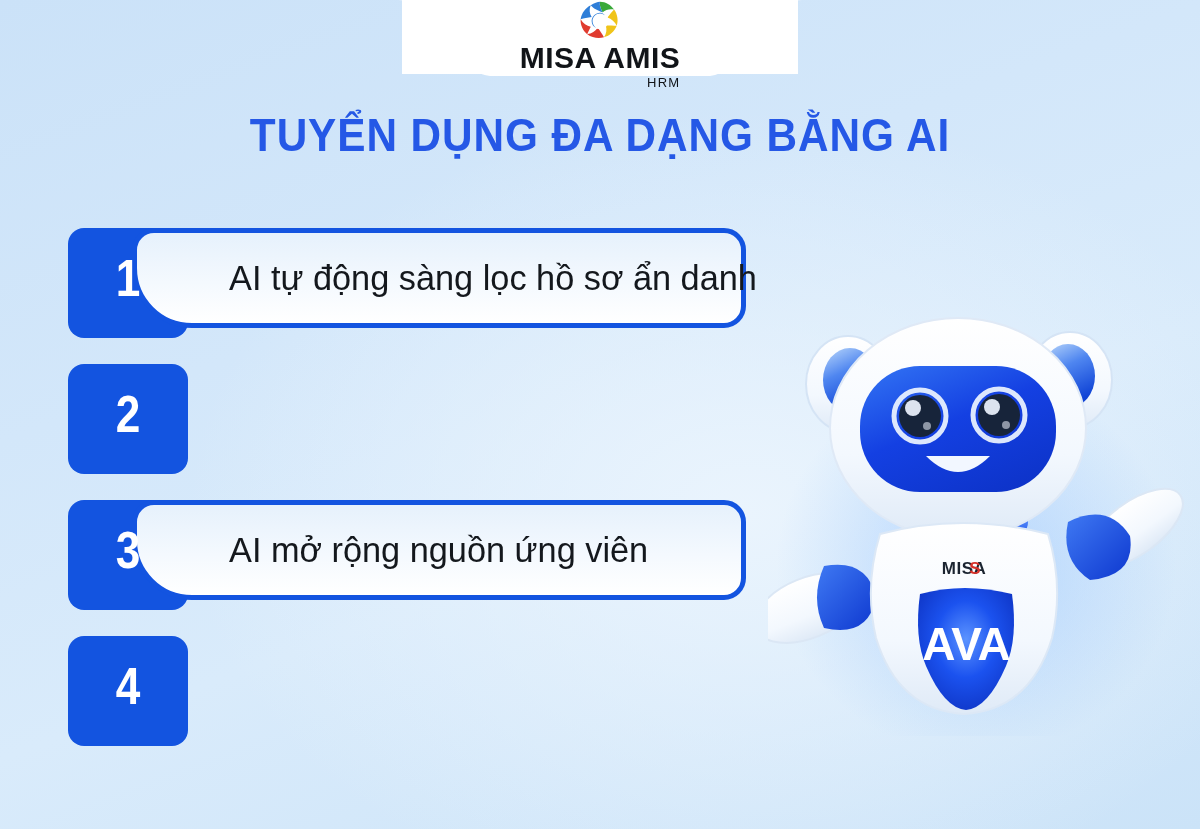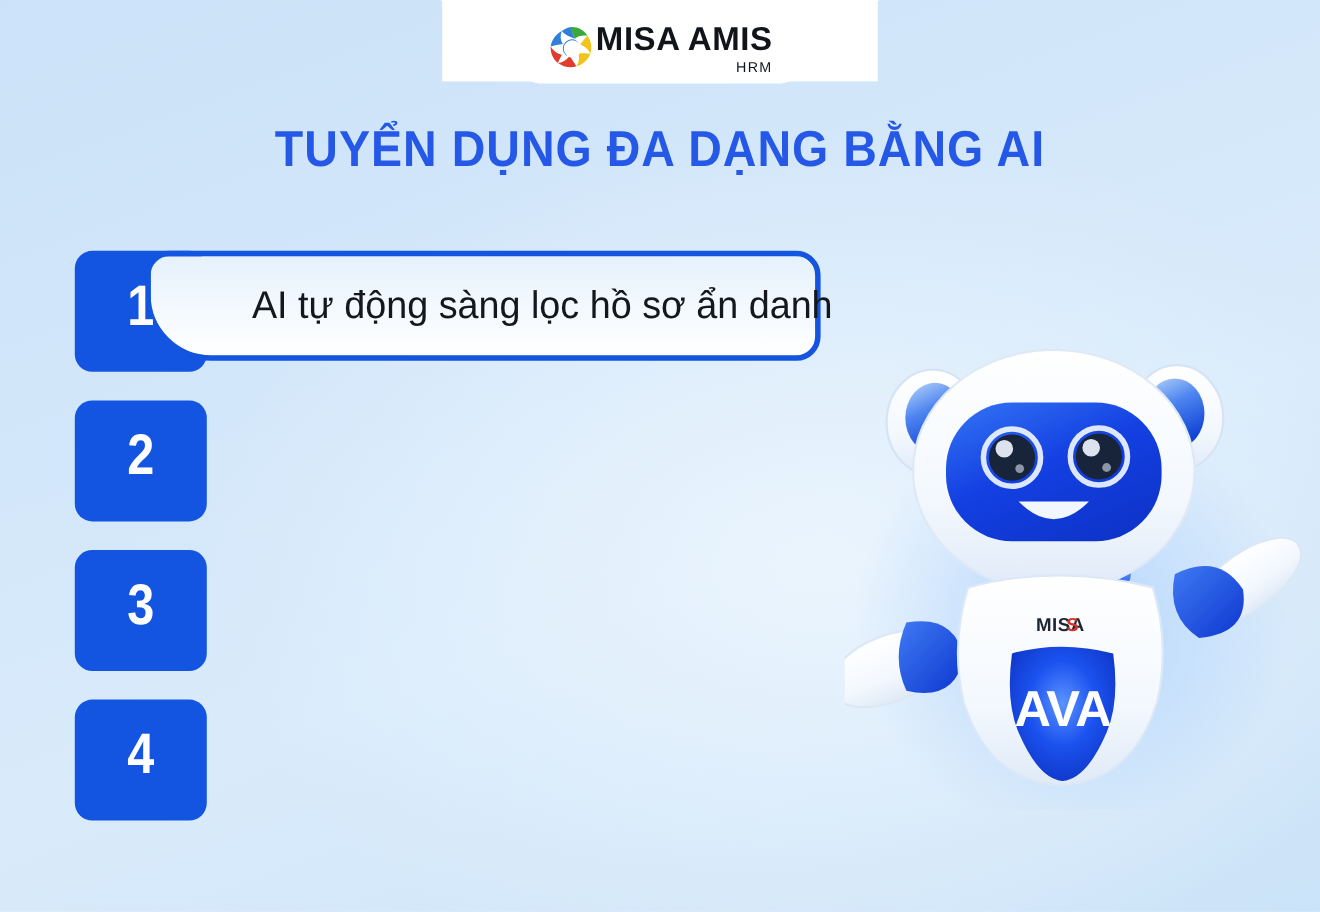--- a/index.html
+++ b/index.html
@@ -19,21 +19,21 @@
 
   
   .header-ribbon{
     position:absolute;top:0;left:0;width:1200px;height:88px;
     pointer-events:none;
   }
   .header-ribbon svg{display:block;width:1200px;height:88px;}
 
   .brand{
     position:absolute;top:12px;left:0;width:1200px;height:64px;
-    display:flex;align-items:center;justify-content:center;gap:0;
+    display:flex;align-items:center;justify-content:center;gap:0;flex-direction:column;
   }
   .brand-logo{width:44px;height:44px;flex:none;}
   .brand-text{display:flex;flex-direction:column;align-items:flex-start;line-height:1;}
   .brand-name{
     font-size:30px;font-weight:bold;color:#111418;letter-spacing:0.5px;
     font-family:"Liberation Sans", sans-serif;
   }
   .brand-sub{
     font-size:13px;font-weight:normal;color:#111418;letter-spacing:1.2px;
     align-self:flex-end;margin-top:3px;
@@ -143,20 +143,23 @@
       <div class="badge-num">1</div>
     </div>
 
     <div class="row">
       <div class="badge"></div>
       <div class="badge-num">2</div>
     </div>
 
     <div class="row">
       <div class="badge"></div>
+      <div class="card">
+        <span class="card-text">AI mở rộng nguồn ứng viên</span>
+      </div>
       <div class="badge-num">3</div>
     </div>
 
     <div class="row">
       <div class="badge"></div>
       <div class="badge-num">4</div>
     </div>
 
   </div>
 

